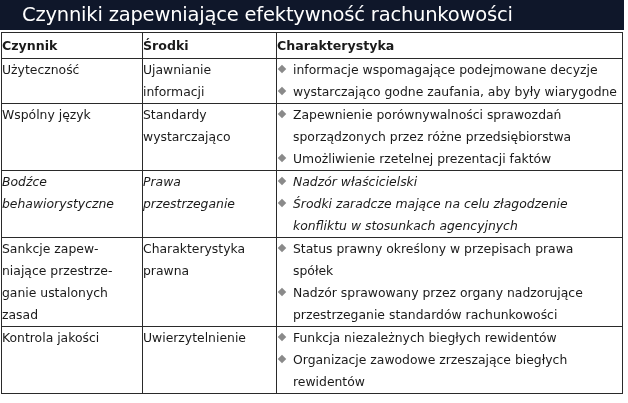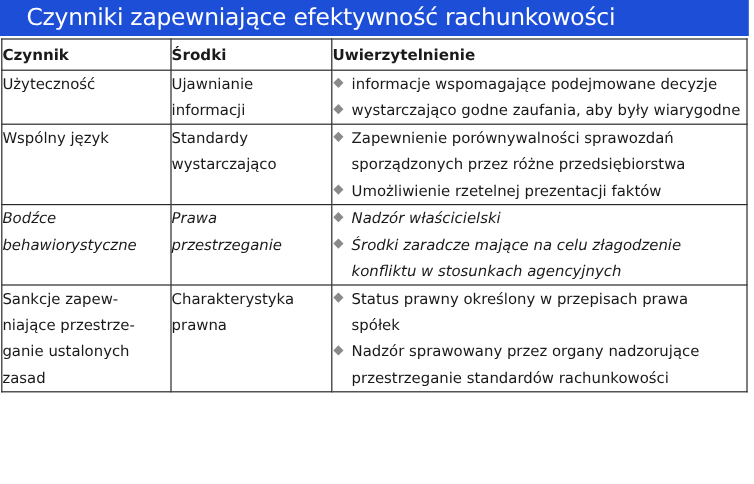--- a/index.html
+++ b/index.html
@@ -14,21 +14,21 @@
       overflow: hidden;
       font-family: "DejaVu Sans", "Liberation Sans", sans-serif;
       color: #1a1a1a;
     }
     .title-bar {
       position: absolute;
       left: 0;
       top: 0;
       width: 624px;
       height: 30px;
-      background: #1d4ed8;
+      background: #0f172a;
       color: #ffffff;
       font-size: 19.5px;
       line-height: 30px;
       padding-left: 22px;
       box-sizing: border-box;
       white-space: nowrap;
       letter-spacing: -0.2px;
     }
     table.grid {
       position: absolute;
@@ -100,21 +100,21 @@
 <table class="grid">
   <colgroup>
     <col class="c1">
       <col class="c2">
       <col class="c3">
   </colgroup>
   <thead>
     <tr>
       <th>Czynnik</th>
       <th>Środki</th>
-      <th>Uwierzytelnienie</th>
+      <th>Charakterystyka</th>
     </tr>
   </thead>
   <tbody>
     <tr class="r1">
       <td class="txt">Użyteczność</td>
       <td class="txt" style="padding-right:30px">Ujawnianie informacji</td>
       <td class="char">
         <div class="bullet-item">
           <span class="bullet"></span>
           <span class="bullet-text">informacje wspomagające podejmowane decyzje</span>
@@ -160,14 +160,28 @@
         <div class="bullet-item">
           <span class="bullet"></span>
           <span class="bullet-text" style="padding-right:30px">Status prawny określony w przepisach prawa spółek</span>
         </div>
         <div class="bullet-item">
           <span class="bullet"></span>
           <span class="bullet-text" style="padding-right:20px">Nadzór sprawowany przez organy nadzorujące przestrzeganie standardów rachunkowości</span>
         </div>
       </td>
     </tr>
+    <tr class="r5">
+      <td class="txt">Kontrola jakości</td>
+      <td class="txt">Uwierzytelnienie</td>
+      <td class="char">
+        <div class="bullet-item">
+          <span class="bullet"></span>
+          <span class="bullet-text">Funkcja niezależnych biegłych rewidentów</span>
+        </div>
+        <div class="bullet-item">
+          <span class="bullet"></span>
+          <span class="bullet-text" style="padding-right:40px">Organizacje zawodowe zrzeszające biegłych rewidentów</span>
+        </div>
+      </td>
+    </tr>
   </tbody>
 </table>
 
 </body></html>

